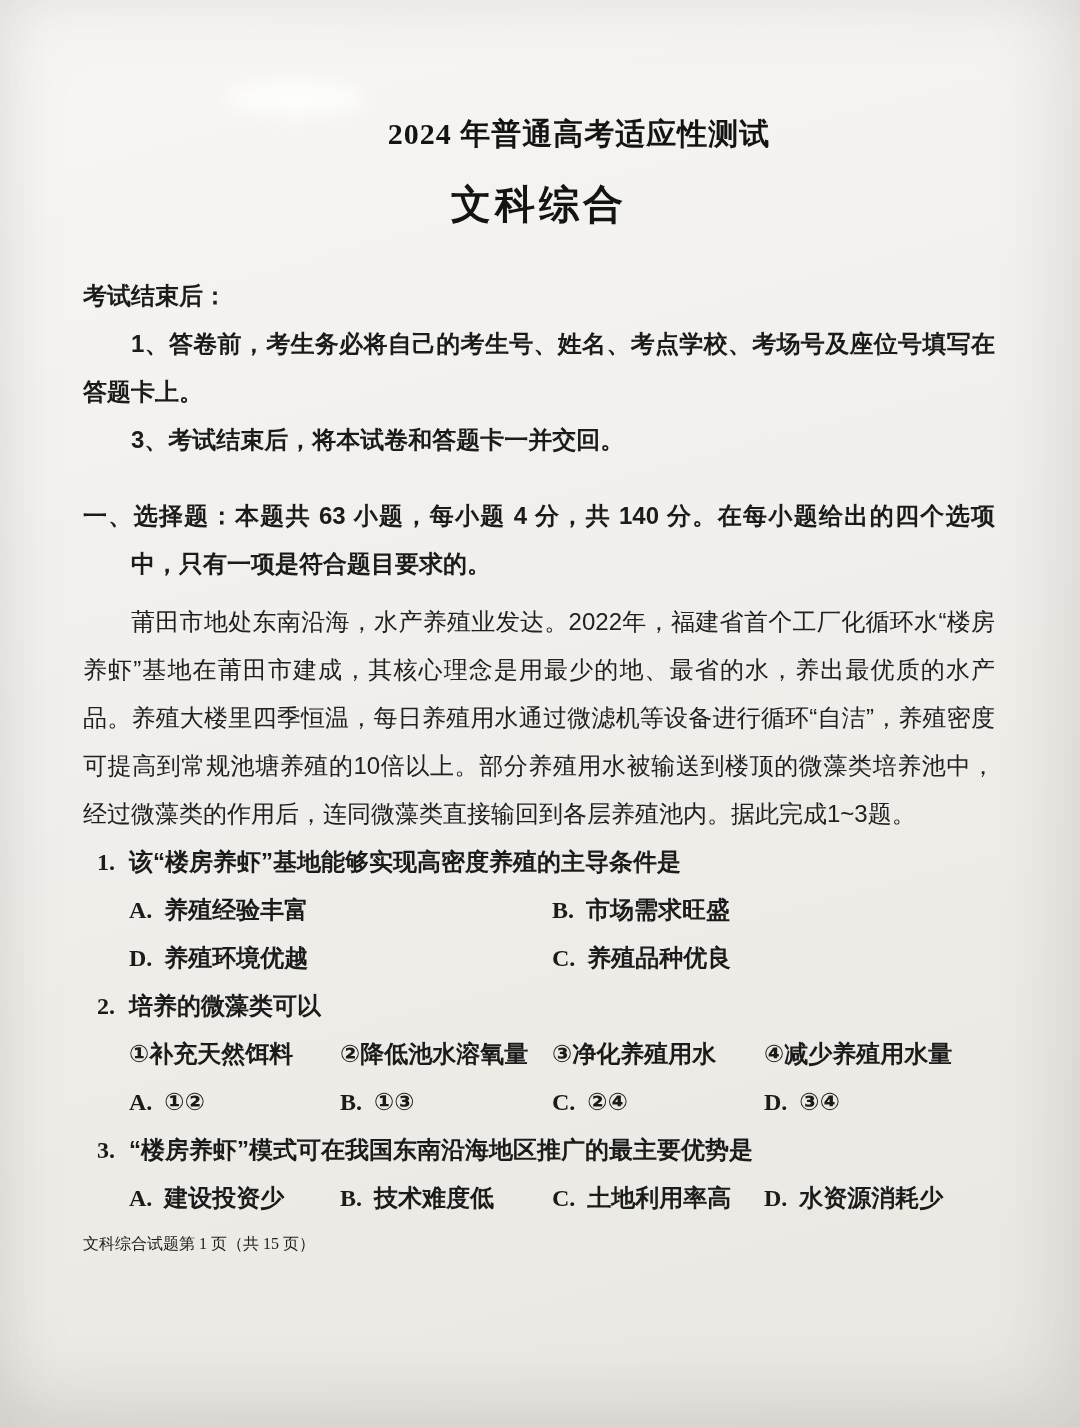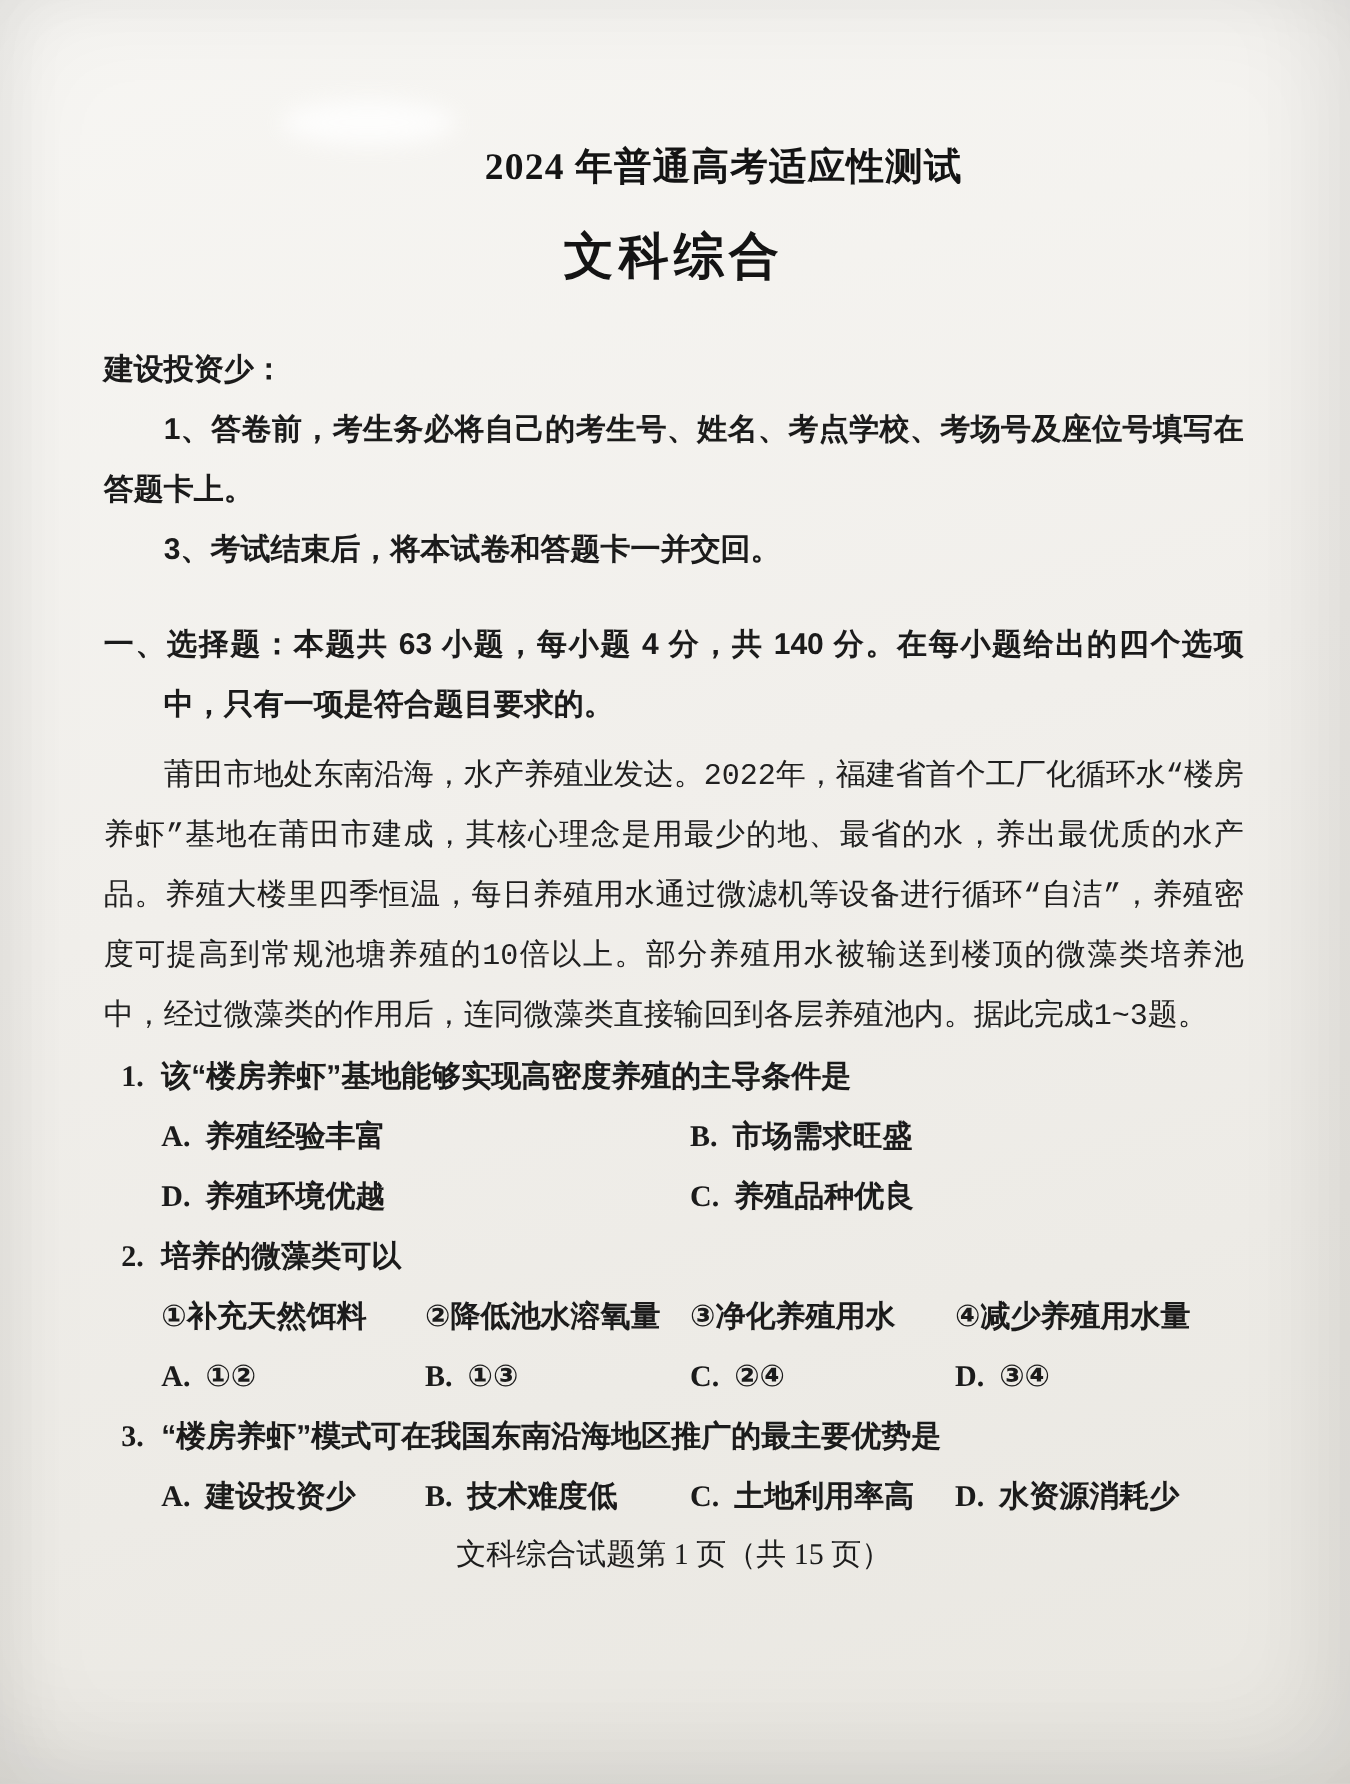--- a/index.html
+++ b/index.html
@@ -38,52 +38,52 @@
   }
   .notice{margin-top:38px;}
   .notice-heading{margin:0;font-weight:700;}
   .notice-item{margin:0;text-indent:2em;text-align:justify;font-weight:700;}
   .section-heading{
     margin:28px 0 0;padding-left:2em;text-indent:-2em;
     font-weight:700;text-align:justify;
   }
   .passage{
     margin:10px 0 0;text-indent:2em;text-align:justify;
-    font-family:Liberation Mono, monospace;
+    font-family:Liberation Sans, sans-serif;
     font-weight:400;color:#202020;
   }
   .question{margin:0;}
   .q-stem{margin:0;display:flex;font-weight:700;text-align:justify;}
   .q-num{
     flex:0 0 46px;box-sizing:border-box;padding-left:14px;
     font-family:"Liberation Serif","DejaVu Serif",serif;font-weight:700;
   }
   .q-stem-text{flex:1;}
   .opt-grid{margin-left:46px;display:grid;font-weight:700;}
   .grid-2{grid-template-columns:423px 1fr;}
   .grid-4{grid-template-columns:211px 212px 212px 1fr;}
   .opt-label{margin-right:12px;font-family:"Liberation Serif","DejaVu Serif",serif;}
   .sub-item{font-weight:700;}
   .footer{
-    margin:0;text-align:center;
+    margin:0;
     font-family:"Liberation Serif","DejaVu Serif",serif;
-    font-size:24px;line-height:44px;color:#1d1d1d;
+    font-size:16px;line-height:44px;color:#1d1d1d;
   }
 </style>
 </head>
 <body>
 
 <div class="page">
   <div class="smudge"></div>
 
   <h1 class="title">2024 年普通高考适应性测试</h1>
   <h2 class="subtitle">文科综合</h2>
 
   <div class="notice">
-    <p class="notice-heading">建设投资少：</p>
+    <p class="notice-heading">考试结束后：</p>
     <p class="notice-item">1、答卷前，考生务必将自己的考生号、姓名、考点学校、考场号及座位号填写在答题卡上。</p>
     <p class="notice-item">3、考试结束后，将本试卷和答题卡一并交回。</p>
   </div>
 
   <p class="section-heading">一、选择题：本题共 63 小题，每小题 4 分，共 140 分。在每小题给出的四个选项中，只有一项是符合题目要求的。</p>
 
   <p class="passage">莆田市地处东南沿海，水产养殖业发达。2022年，福建省首个工厂化循环水“楼房养虾”基地在莆田市建成，其核心理念是用最少的地、最省的水，养出最优质的水产品。养殖大楼里四季恒温，每日养殖用水通过微滤机等设备进行循环“自洁”，养殖密度可提高到常规池塘养殖的10倍以上。部分养殖用水被输送到楼顶的微藻类培养池中，经过微藻类的作用后，连同微藻类直接输回到各层养殖池内。据此完成1~3题。</p>
 
   <div class="question">
     <p class="q-stem">

